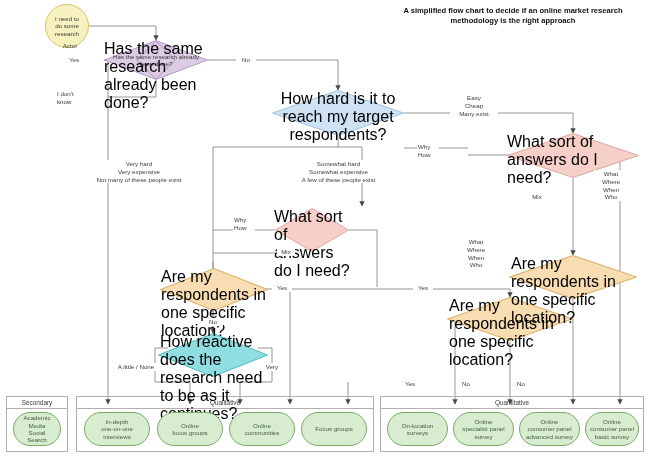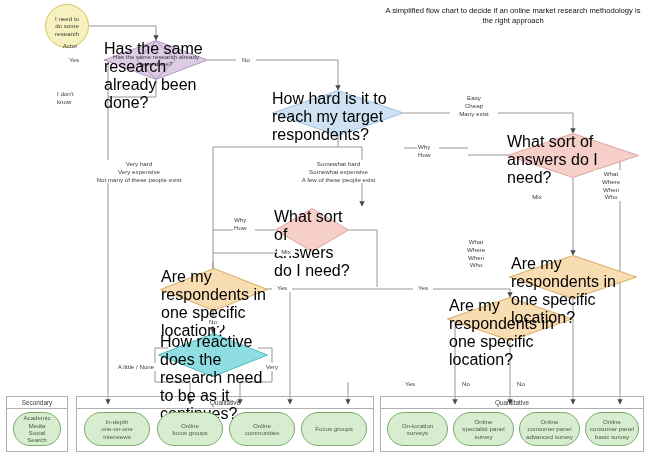--- a/index.html
+++ b/index.html
@@ -77,21 +77,21 @@
     text-align: center; line-height: 1.25;
     white-space: pre;
     z-index: 4;
     background: #ffffff;
     padding: 0 1px;
   }
 
   
   .chart-title {
     position: absolute;
-    font-size: 7.6px; font-weight: normal; color: #111;
+    font-size: 7.6px; font-weight: bold; color: #111;
     text-align: center; line-height: 1.35;
     z-index: 5;
   }
 
   
   .actor-label {
     position: absolute;
     font-size: 6.2px; color: #3b3b3b; text-align: center;
     z-index: 4;
   }
@@ -187,21 +187,21 @@
     <div class="dlabel" style="white-space:pre-line;">Has the same research already been done?</div>
   </div>
   <svg style="position:absolute;left:104px;top:40px;width:104px;height:40px;z-index:2;" viewBox="0 0 104 40">
     <polygon points="52,0.5 103.5,20 52,39.5 0.5,20" fill="#ddcbe3" stroke="#b69bc2" stroke-width="1"></polygon>
   </svg>
   <div class="dlabel" style="position:absolute;left:104px;top:40px;width:104px;height:40px;z-index:3;white-space:pre-line;">Has the same research already been done?</div>
 
   <svg style="position:absolute;left:272px;top:90px;width:132px;height:46px;z-index:2;" viewBox="0 0 132 46">
     <polygon points="66,0.5 131.5,23 66,45.5 0.5,23" fill="#cfe2f3" stroke="#9fc2e0" stroke-width="1"></polygon>
   </svg>
-  <div class="dlabel" style="position:absolute;left:272px;top:90px;width:132px;height:46px;z-index:3;white-space:pre-line;">How hard is it to reach my target respondents?</div>
+  <div class="dlabel" style="position:absolute;left:272px;top:90px;width:132px;height:46px;z-index:3;white-space:pre-line;text-align:center;">How hard is it to reach my target respondents?</div>
 
   <svg style="position:absolute;left:507px;top:133px;width:132px;height:45px;z-index:2;" viewBox="0 0 132 45">
     <polygon points="66,0.5 131.5,22.5 66,44.5 0.5,22.5" fill="#f7cfc9" stroke="#dba6a0" stroke-width="1"></polygon>
   </svg>
   <div class="dlabel" style="position:absolute;left:507px;top:133px;width:132px;height:45px;z-index:3;white-space:pre-line;">What sort of answers do I need?</div>
 
   <svg style="position:absolute;left:275px;top:208px;width:74px;height:44px;z-index:2;" viewBox="0 0 74 44">
     <polygon points="37,0.5 73.5,22 37,43.5 0.5,22" fill="#f7cfc9" stroke="#dba6a0" stroke-width="1"></polygon>
   </svg>
   <div class="dlabel" style="position:absolute;left:272px;top:208px;width:80px;height:44px;z-index:3;white-space:pre-line;padding:0 2px;">What sort of answers do I need?</div>

